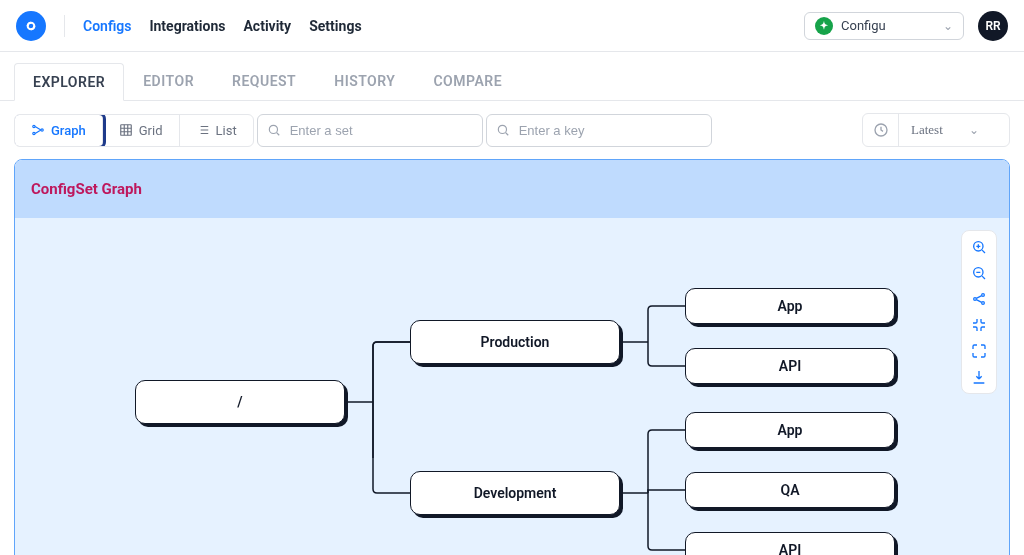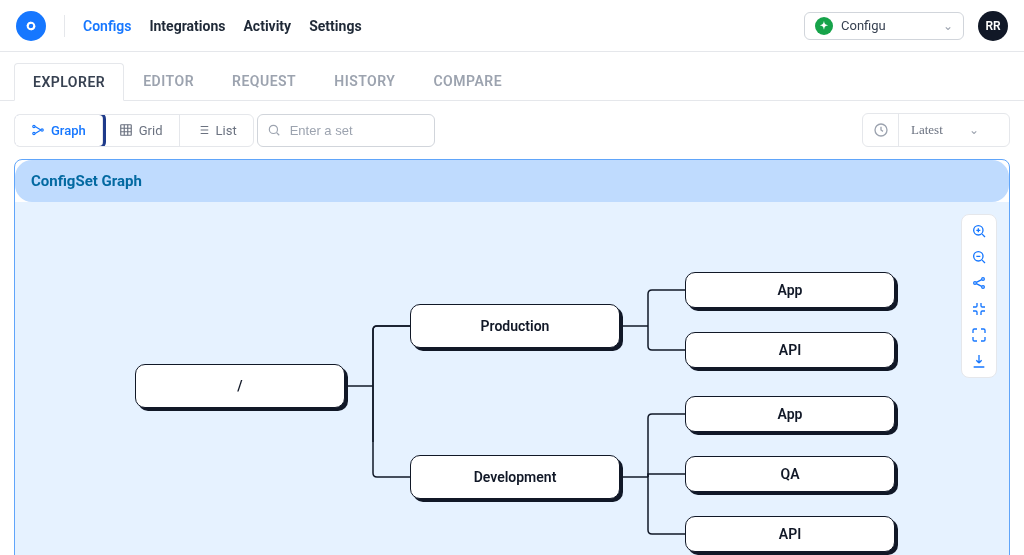--- a/index.html
+++ b/index.html
@@ -25,31 +25,31 @@
   .subtab.active { color: #374151; border: 1px solid #e5e7eb; border-bottom-color: #fff; border-radius: 4px 4px 0 0; background: #fff; position: relative; top: 1px; }
 
   
   .toolbar { display: flex; align-items: center; padding: 12px 14px; gap: 3px; }
   .view-tabs { display: flex; border: 1px solid #e5e7eb; border-radius: 6px; overflow: hidden; }
   .view-tab { display: flex; align-items: center; gap: 6px; padding: 8px 16px; font-size: 13px; color: #6b7280; cursor: pointer; border-right: 1px solid #e5e7eb; }
   .view-tab:last-child { border-right: none; }
   .view-tab.active { color: #1677ff; outline: 3px solid #1e3a8a; outline-offset: 0; border-radius: 4px; z-index: 2; background:#fff; font-weight:500; }
   .view-tab .ic { width: 14px; height: 14px; display:inline-flex; align-items:center; justify-content:center; }
   .searchbox { position: relative; }
-  .searchbox input { border: 1px solid #d1d5db; border-radius: 6px; padding: 8px 10px 8px 32px; font-size: 13px; width: 178px; color:#374151; }
+  .searchbox input { border: 1px solid #d1d5db; border-radius: 6px; padding: 8px 10px 8px 32px; font-size: 13px; width: 226px; color:#374151; }
   .searchbox input::placeholder { color: #9ca3af; }
   .searchbox .sicon { position: absolute; left: 10px; top: 50%; transform: translateY(-50%); color: #9ca3af; font-size: 13px; }
   .toolbar-spacer { flex: 1; }
   .time-group { display: flex; border: 1px solid #e5e7eb; border-radius: 6px; overflow: hidden; }
   .time-icon-box { width: 36px; display:flex; align-items:center; justify-content:center; color:#9ca3af; border-right:1px solid #e5e7eb; }
   .time-sel { padding: 8px 30px 8px 12px; font-size: 13px; color:#6b7280; min-width:110px; display:flex; align-items:center; justify-content:space-between; cursor:pointer;font-family:Liberation Serif, serif; }
 
   
   .panel { margin: 0 14px 14px 14px; border: 1px solid #60a5fa; border-radius: 8px; overflow: hidden; }
-  .panel-head { background: #bfdbfe; padding: 12px 16px; font-size: 15px; font-weight: 700; color: #0369a1; border-radius: 17px; }
+  .panel-head { background: #bfdbfe; padding: 20px 16px; font-size: 15px; font-weight: 700; color: #be185d; }
   .panel-body { background: #e6f2ff; position: relative; height: 380px; }
 
   .canvas { position: absolute; inset: 0; }
   .node { position: absolute; background: #fff; border: 1px solid #111827; border-radius: 10px; display: flex; align-items: center; justify-content: center; font-size: 14px; font-weight: 600; color: #111827; box-shadow: 3px 3px 0 #111827; }
   .node-big { width: 210px; height: 44px; }
   .node-sm { width: 210px; height: 36px; }
 
   
   .graph-tools { position: absolute; top: 12px; right: 12px; background: #fff; border: 1px solid #e5e7eb; border-radius: 8px; padding: 4px; display: flex; flex-direction: column; gap: 2px; }
   .gtool { width: 26px; height: 24px; display:flex; align-items:center; justify-content:center; color:#1677ff; cursor:pointer; font-size:14px; border-radius:4px; }
@@ -123,20 +123,29 @@
   </div>
 
   <div class="searchbox">
     <span class="sicon">
         <svg width="14" height="14" viewBox="0 0 24 24" fill="none" stroke="currentColor" stroke-width="2">
           <circle cx="11" cy="11" r="7"></circle>
           <path d="m21 21-4.3-4.3"></path>
         </svg>
       </span>
     <input type="text" placeholder="Enter a set" style="">
+  </div>
+  <div class="searchbox">
+    <span class="sicon">
+        <svg width="14" height="14" viewBox="0 0 24 24" fill="none" stroke="currentColor" stroke-width="2">
+          <circle cx="11" cy="11" r="7"></circle>
+          <path d="m21 21-4.3-4.3"></path>
+        </svg>
+      </span>
+    <input type="text" placeholder="Enter a key" style="">
   </div>
 
   <div class="toolbar-spacer"></div>
 
   <div class="time-group">
     <div class="time-icon-box">
         <svg width="16" height="16" viewBox="0 0 24 24" fill="none" stroke="currentColor" stroke-width="2">
           <circle cx="12" cy="12" r="9"></circle>
           <path d="M12 7v5l3 2"></path>
         </svg>

